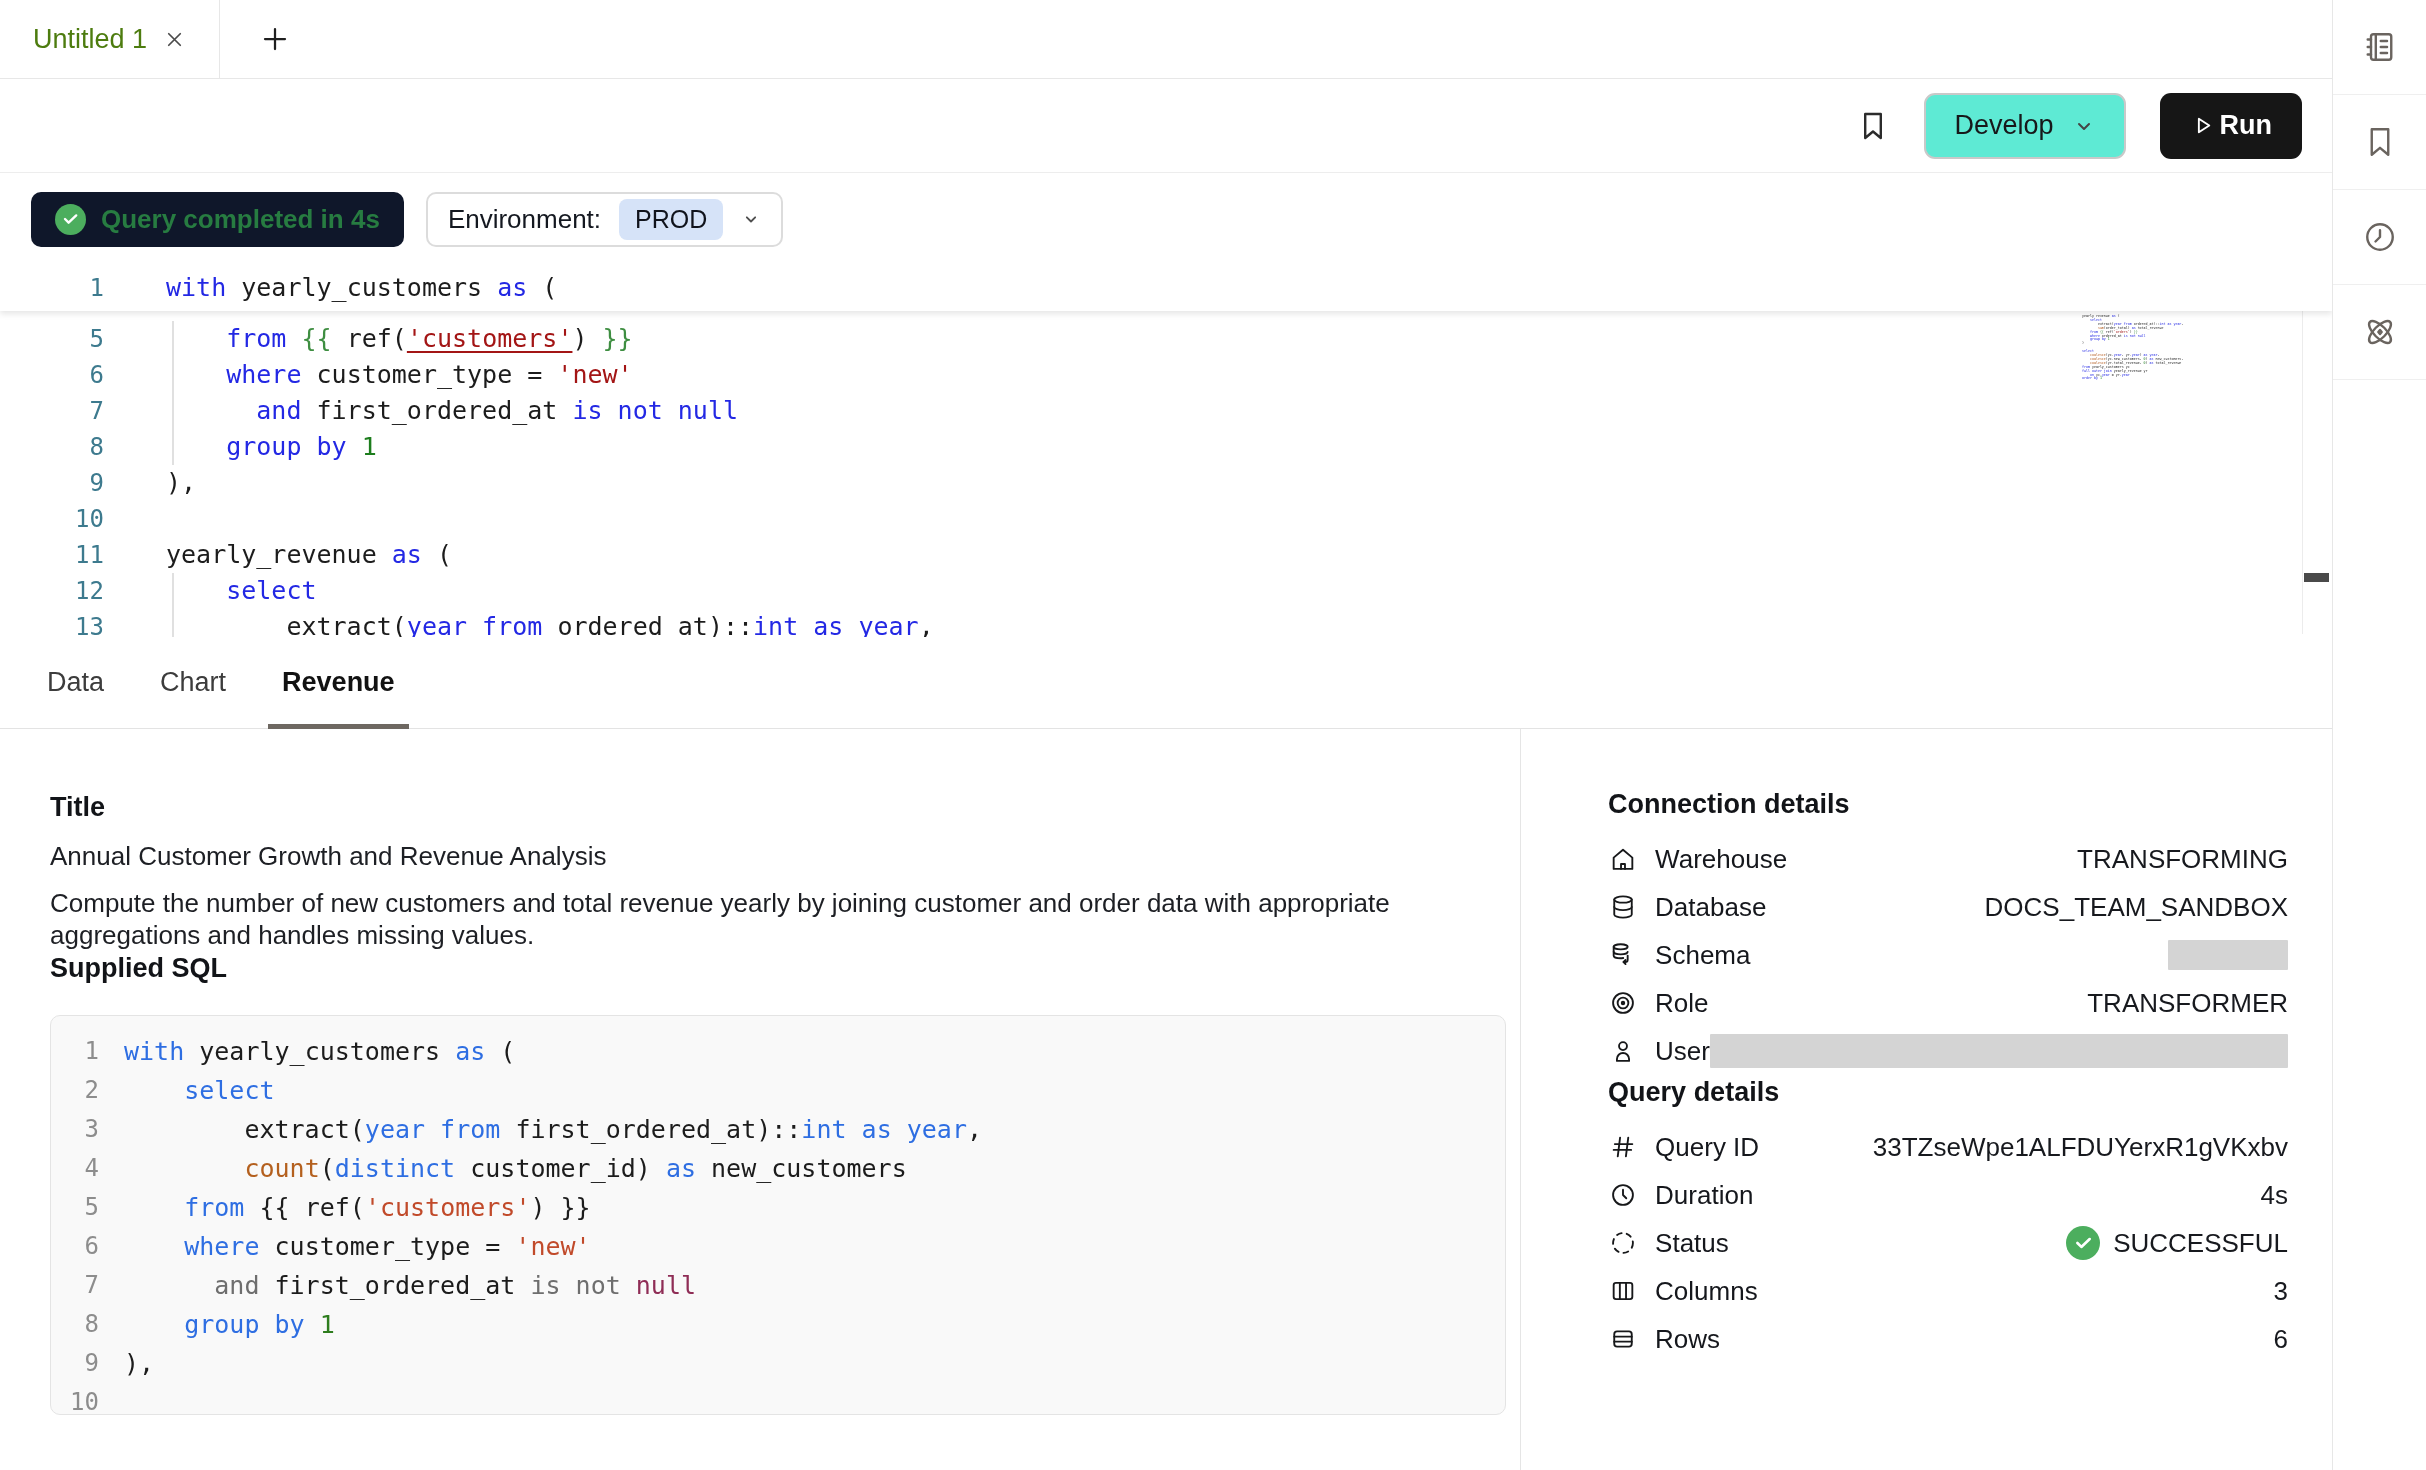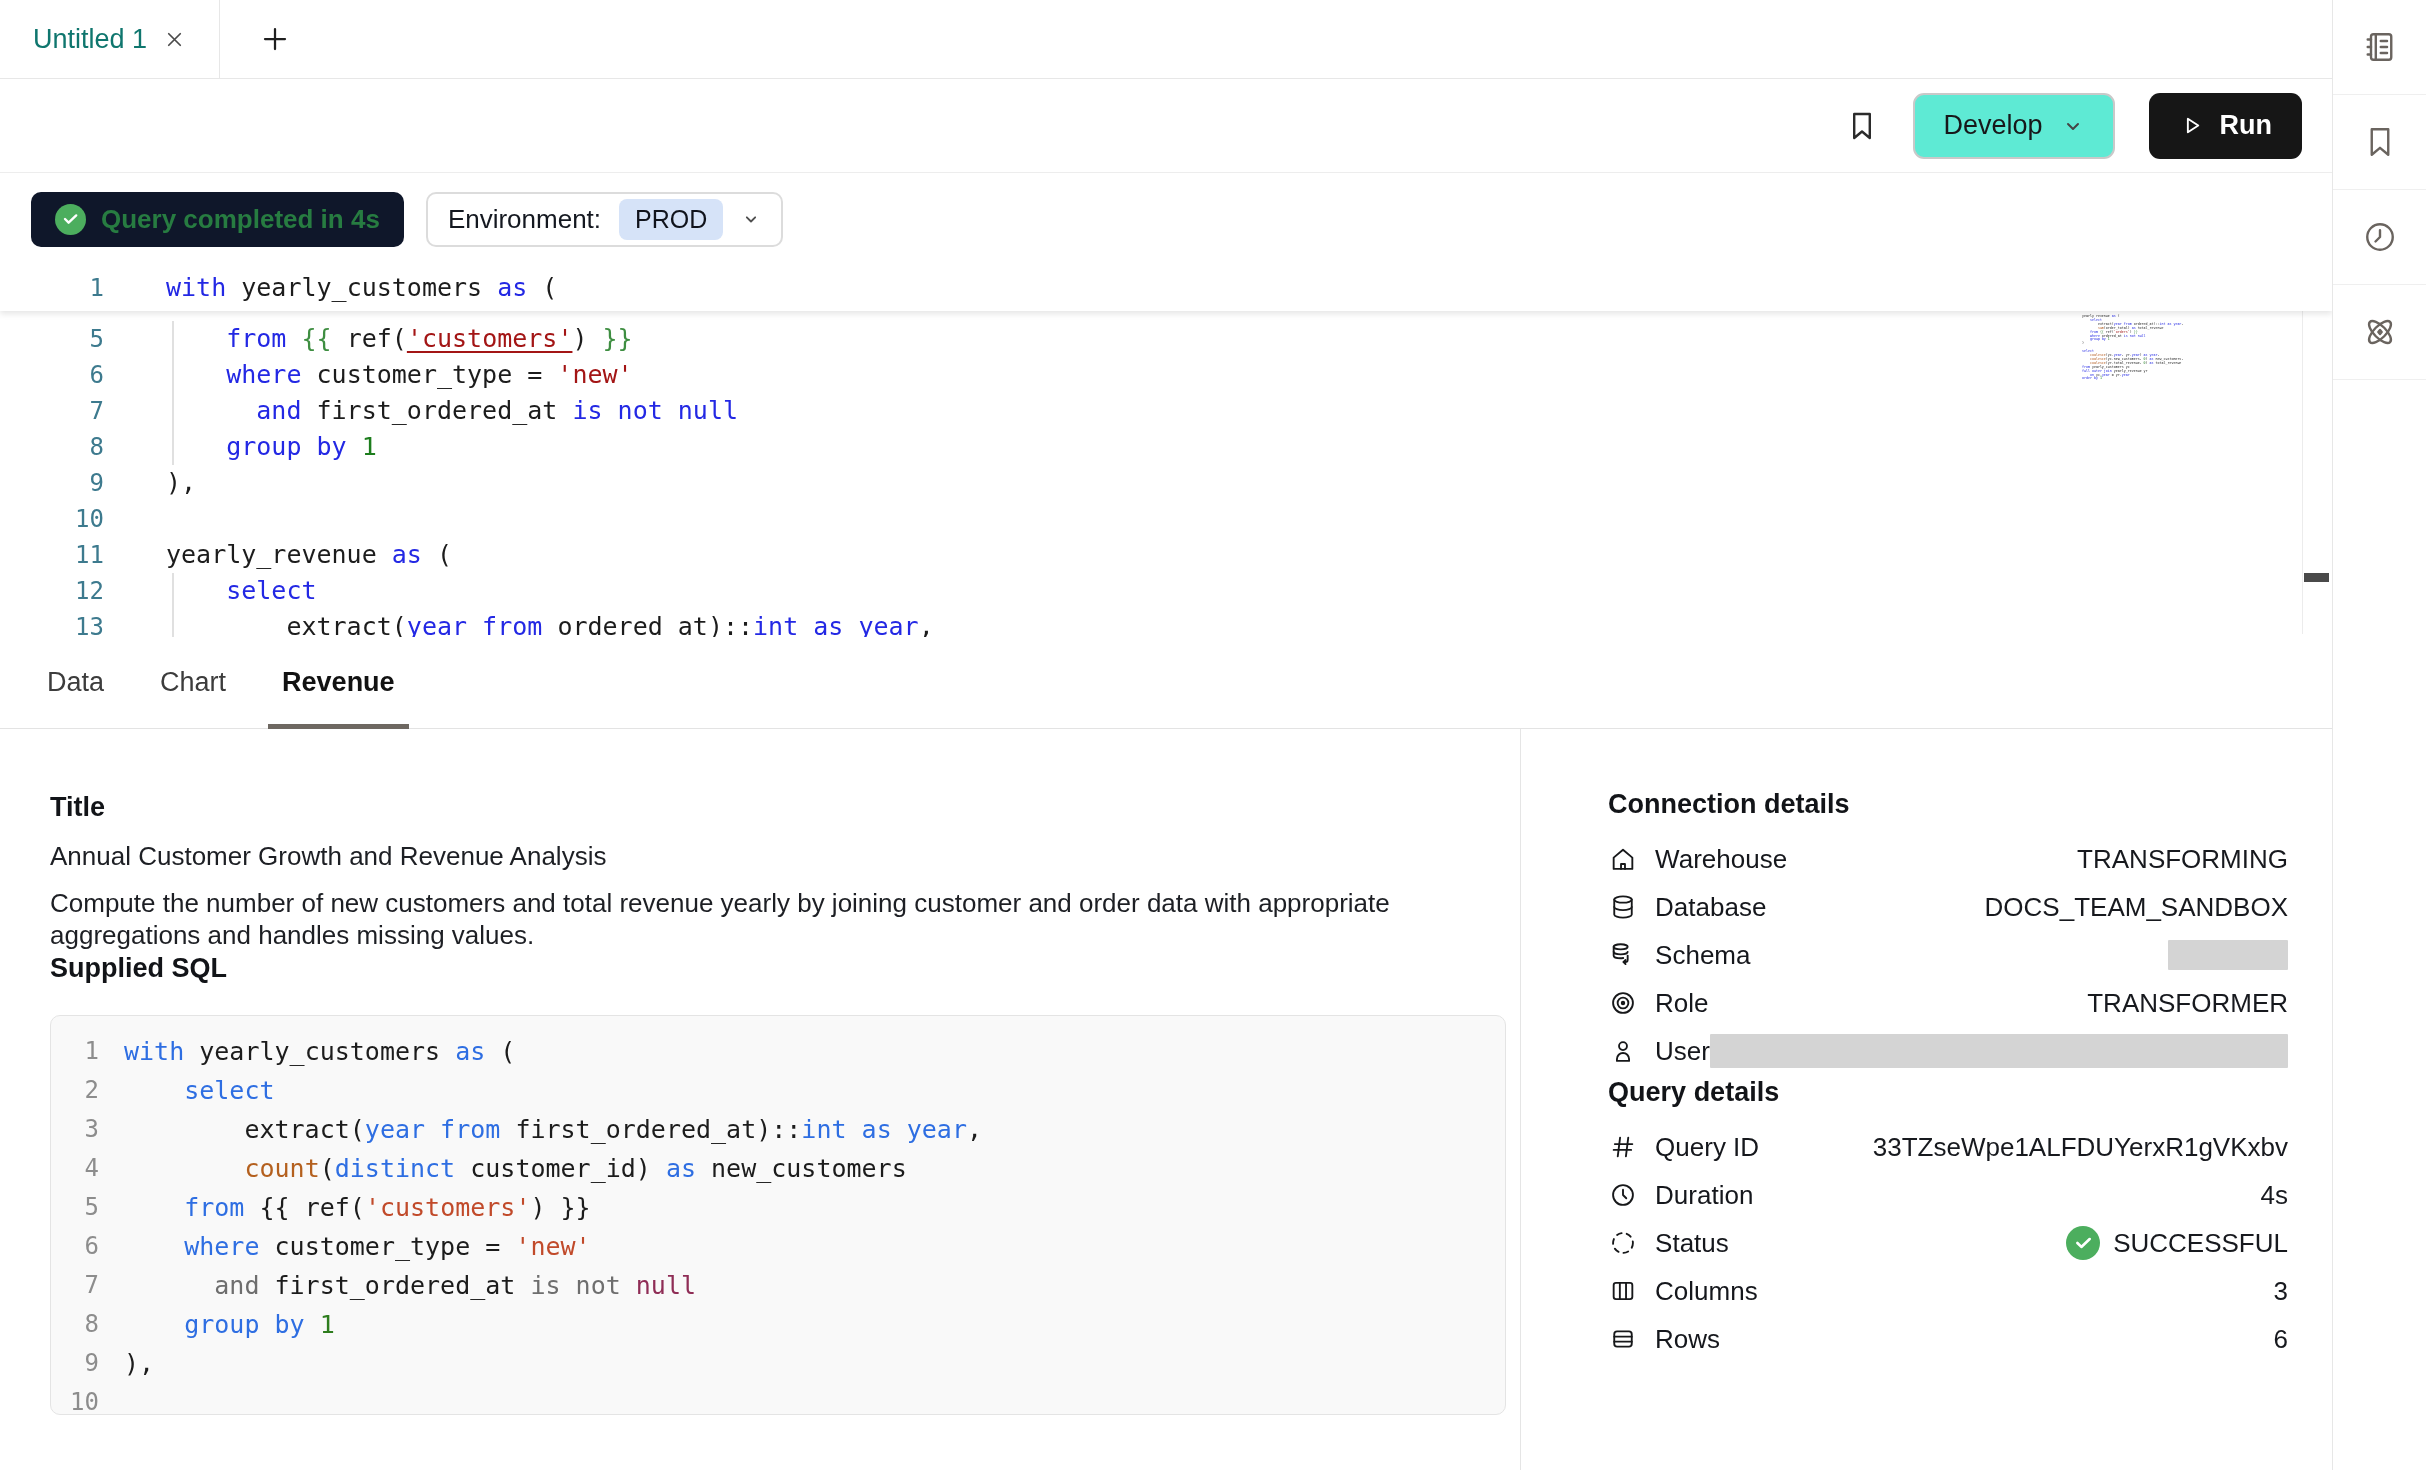--- a/index.html
+++ b/index.html
@@ -9,33 +9,33 @@
   .main{width:2333px;display:flex;flex-direction:column;border-right:1px solid #e7e7e7;background:#fff;}
 
   
   .sidebar{flex:1;display:flex;flex-direction:column;background:#fff;}
   .side-cell{height:95px;border-bottom:1px solid #efefef;display:flex;align-items:center;justify-content:center;color:#6a645f;cursor:pointer;}
   .side-cell svg{width:36px;height:36px;}
 
   
   .tabbar{height:79px;border-bottom:1px solid #e7e7e7;display:flex;align-items:stretch;}
   .tab{width:220px;border-right:1px solid #e7e7e7;display:flex;align-items:center;justify-content:center;gap:16px;cursor:pointer;}
-  .tab-label{color:#0f766e;font-size:27px;}
+  .tab-label{color:#4d7c0f;font-size:27px;}
   .tab-close{display:inline-flex;color:#4b4b4b;}
   .tab-close svg{width:23px;height:23px;}
   .tab-add{width:110px;display:flex;align-items:center;justify-content:center;color:#1f1f1f;cursor:pointer;}
   .tab-add svg{width:30px;height:30px;}
 
   
   .toolbar{height:94px;border-bottom:1px solid #ededed;display:flex;align-items:center;justify-content:flex-end;gap:34px;padding-right:30px;}
   .bm-btn{display:inline-flex;color:#2b2b2b;cursor:pointer;}
   .bm-btn svg{width:34px;height:34px;}
   .btn-develop{height:66px;padding:0 28px;border:2px solid #c9c9c9;border-radius:11px;background:#5eead4;display:flex;align-items:center;gap:18px;font-size:27px;color:#17181a;font-family:"Liberation Sans",sans-serif;cursor:pointer;}
   .btn-develop svg{width:24px;height:24px;color:#454545;}
-  .btn-run{height:66px;padding:0 30px;border:none;border-radius:11px;background:#161616;color:#fff;display:flex;align-items:center;gap:16px;font-size:27px;font-weight:600;font-family:"Liberation Sans",sans-serif;cursor:pointer;}
+  .btn-run{height:66px;padding:0 30px;border:none;border-radius:11px;background:#161616;color:#fff;display:flex;align-items:center;gap:5px;font-size:27px;font-weight:600;font-family:"Liberation Sans",sans-serif;cursor:pointer;}
   .btn-run svg{width:25px;height:25px;}
 
   
   .statusrow{height:92px;display:flex;align-items:center;gap:22px;padding-left:31px;}
   .qpill{height:55px;background:#0f172a;border-radius:10px;display:flex;align-items:center;gap:15px;padding:0 24px;color:#277c41;font-size:26px;font-weight:600;}
   .okdot{background:#4cae5e;color:#fff;border-radius:50%;display:inline-flex;align-items:center;justify-content:center;flex:none;}
   .okdot svg{width:62%;height:62%;}
   .qpill .okdot{width:31px;height:31px;}
   .envbtn{height:55px;border:2px solid #dcdcdc;border-radius:10px;display:flex;align-items:center;gap:18px;padding:0 20px;font-size:26px;color:#141820;background:#fff;cursor:pointer;}
   .envpill{background:#d6e3f8;border-radius:8px;padding:6px 16px;font-size:25px;color:#10131c;}

